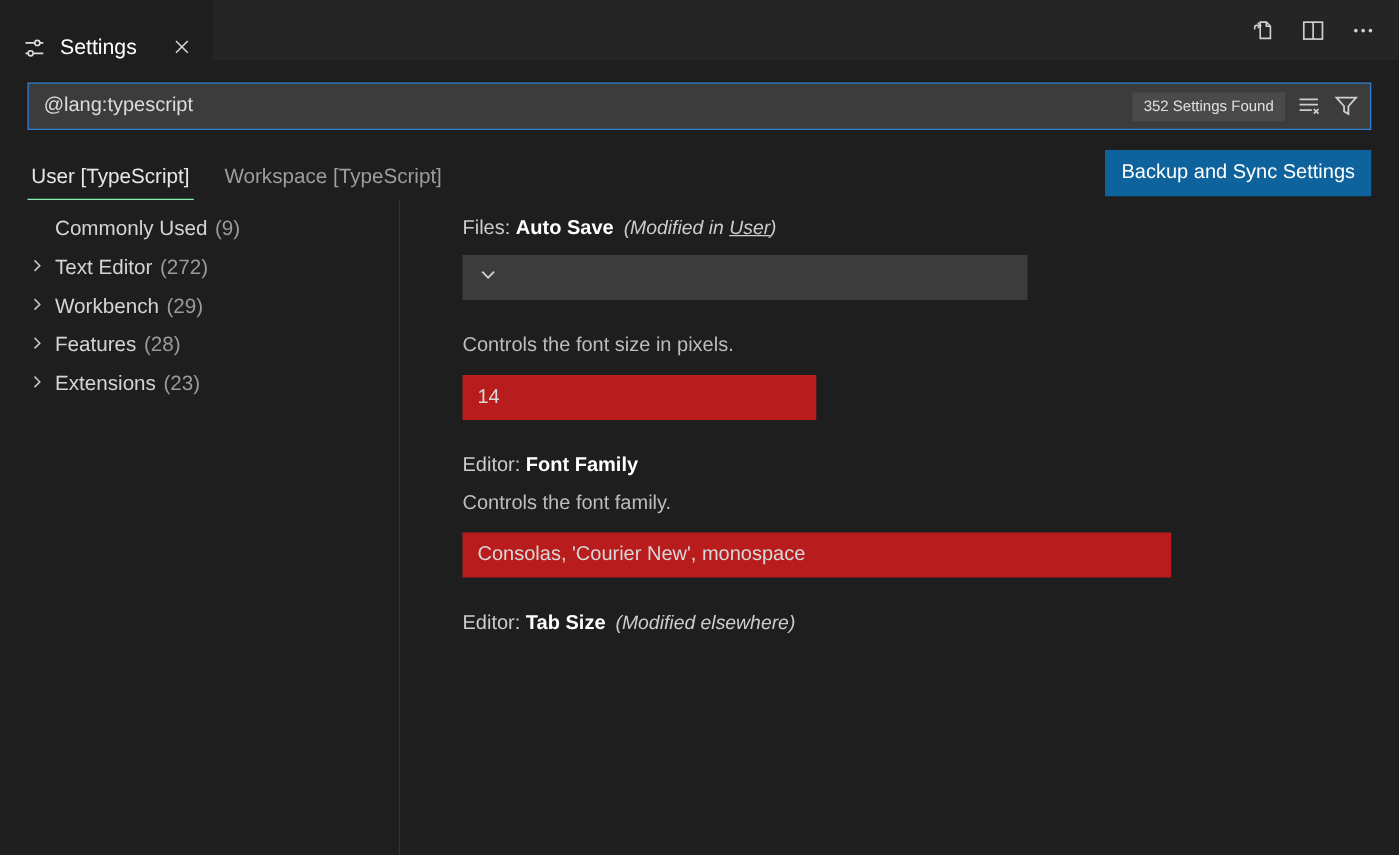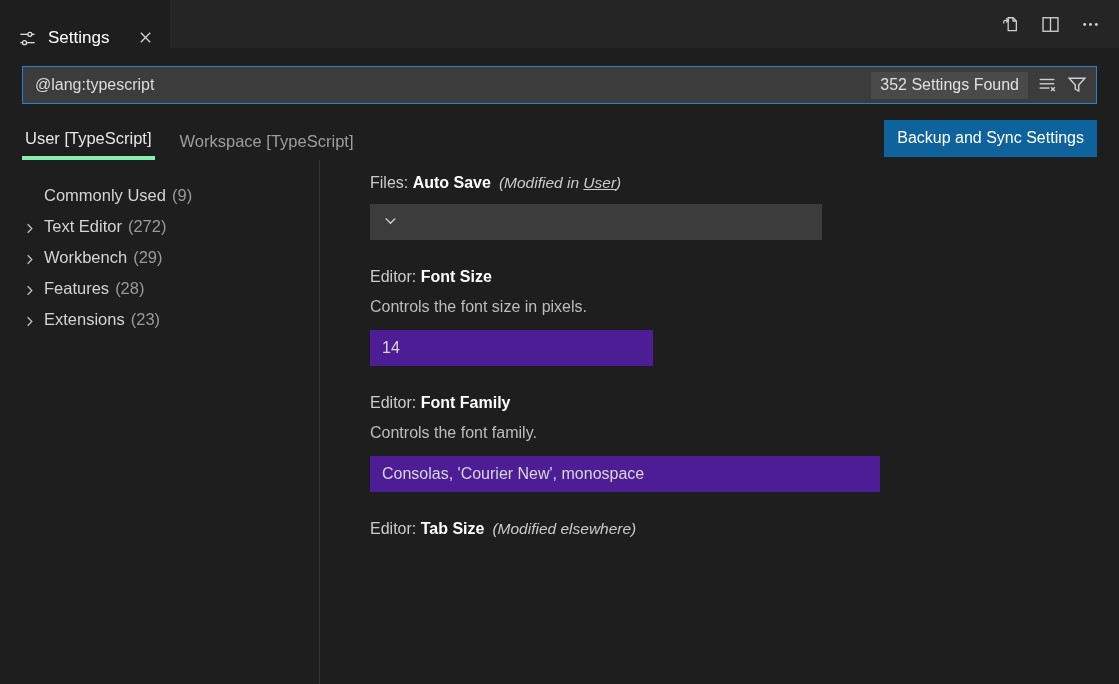--- a/index.html
+++ b/index.html
@@ -76,21 +76,21 @@
     outline: none;
     color: #dcdcdc;
     font-family: "Liberation Sans", sans-serif;
     font-size: 16px;
     height: 100%;
   }
   .search-input::placeholder { color: #8a8a8a; }
   .count-badge {
     background: #4a4a4a;
     color: #e0e0e0;
-    font-size: 16px;
+    font-size: 12px;
     padding: 4px 9px 5px 9px;
     white-space: nowrap;
     margin-right: 4px;
   }
   .search-icon-btn {
     width: 30px; height: 30px;
     display: flex; align-items: center; justify-content: center;
     cursor: pointer;
     flex: none;
   }
@@ -106,21 +106,21 @@
   .subtab {
     font-size: 16.5px;
     padding: 0 3px 8px 3px;
     color: #9d9d9d;
     cursor: pointer;
     white-space: nowrap;
     border-bottom: 1px solid transparent;
   }
   .subtab.active {
     color: #e7e7e7;
-    border-bottom: 4px solid #86efac;
+    border-bottom: 1px solid #86efac;
   }
   .sync-btn {
     margin-left: auto;
     background: #0e639c;
     color: #ffffff;
     border: none;
     font-family: "Liberation Sans", sans-serif;
     font-size: 16px;
     padding: 9px 13px 10px 13px;
     cursor: pointer;
@@ -136,21 +136,21 @@
   }
   .sidebar {
     width: 320px;
     flex: none;
     padding-top: 14px;
     border-right: 1px solid #333333;
     overflow: hidden;
   }
   .tree-item {
     display: flex;
-    align-items: flex-end;
+    align-items: flex-start;
     height: 31px;
     padding-left: 44px;
     cursor: pointer;
     font-size: 16.5px;
     white-space: nowrap;
   }
   .tree-chevron {
     width: 20px; flex: none;
     display: flex; align-items: center; justify-content: flex-start;
     margin-left: -22px;
@@ -192,31 +192,31 @@
     height: 36px;
     background: #3c3c3c;
     display: flex;
     align-items: center;
     padding: 0 10px 0 12px;
     cursor: pointer;
   }
   .select-value { flex: 1; font-size: 16px; color: #e4e4e4; }
   .text-input {
     height: 36px;
-    background: #4c1d95;
+    background: #b91c1c;
     border: none;
     outline: none;
     color: #d8d8d8;
     font-family: "Liberation Sans", sans-serif;
     font-size: 16px;
     padding: 0 12px;
     display: block;
   }
   .w-number { width: 283px; }
-  .w-text { width: 510px; }
+  .w-text { width: 567px; }
 </style>
 </head>
 <body>
 
 <div class="tabbar">
   <div class="tab">
     <span class="tab-icon">
       <svg viewBox="0 0 16 16" width="19" height="19" fill="none" stroke="#dcdcdc" stroke-width="1.1">
         <line x1="2" y1="4.5" x2="14" y2="4.5"></line>
         <line x1="2" y1="11.5" x2="14" y2="11.5"></line>
@@ -342,23 +342,20 @@
       <div class="select-wrap">
         <span>
           <svg viewBox="0 0 16 16" width="17" height="17" fill="none" stroke="#d2d2d2" stroke-width="1.3">
               <path d="M3.5 6 8 10.5 12.5 6"></path>
             </svg>
         </span>
       </div>
     </div>
 
     <div class="setting">
-      <div class="setting-title">
-        <span class="prefix">Editor: </span><span class="name">Font Size</span>
-      </div>
       <div class="setting-desc">Controls the font size in pixels.</div>
       <input class="text-input w-number" value="14" style="">
     </div>
 
     <div class="setting">
       <div class="setting-title">
         <span class="prefix">Editor: </span><span class="name">Font Family</span>
       </div>
       <div class="setting-desc">Controls the font family.</div>
       <input class="text-input w-text" value="Consolas, 'Courier New', monospace" style="">

